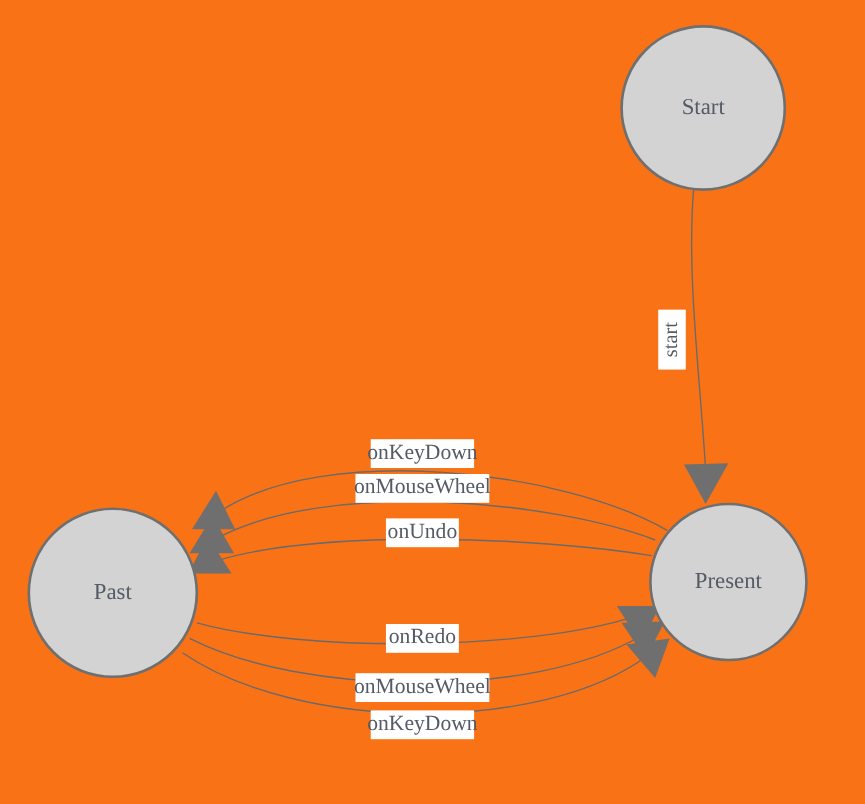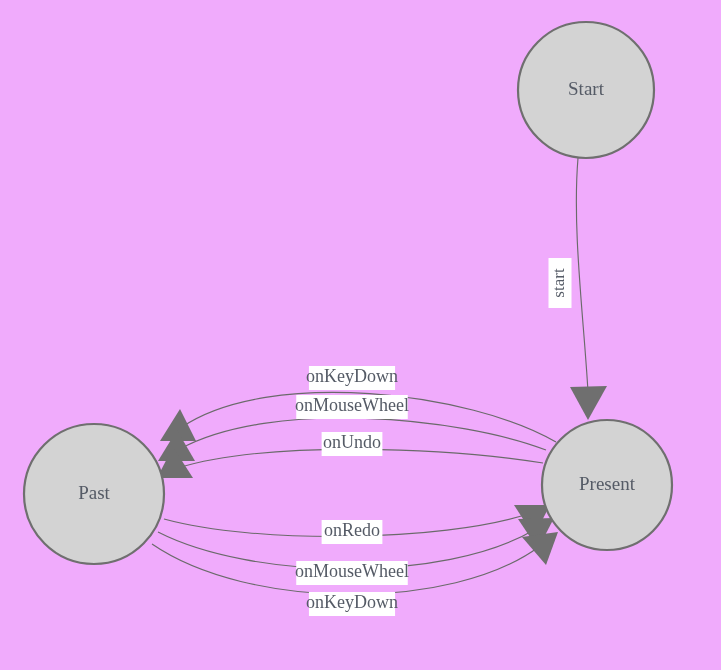--- a/index.html
+++ b/index.html
@@ -5,21 +5,21 @@
 <style>
   html, body {
     margin: 0;
     padding: 0;
     background: #ffffff;
   }
   #canvas {
     position: relative;
     width: 721px;
     height: 670px;
-    background: #f0abfc;
+    background: #f97316;
     overflow: hidden;
     font-family: "Liberation Serif", "DejaVu Serif", serif;
   }
   #diagram-svg {
     position: absolute;
     left: 0;
     top: 0;
     width: 721px;
     height: 670px;
   }

